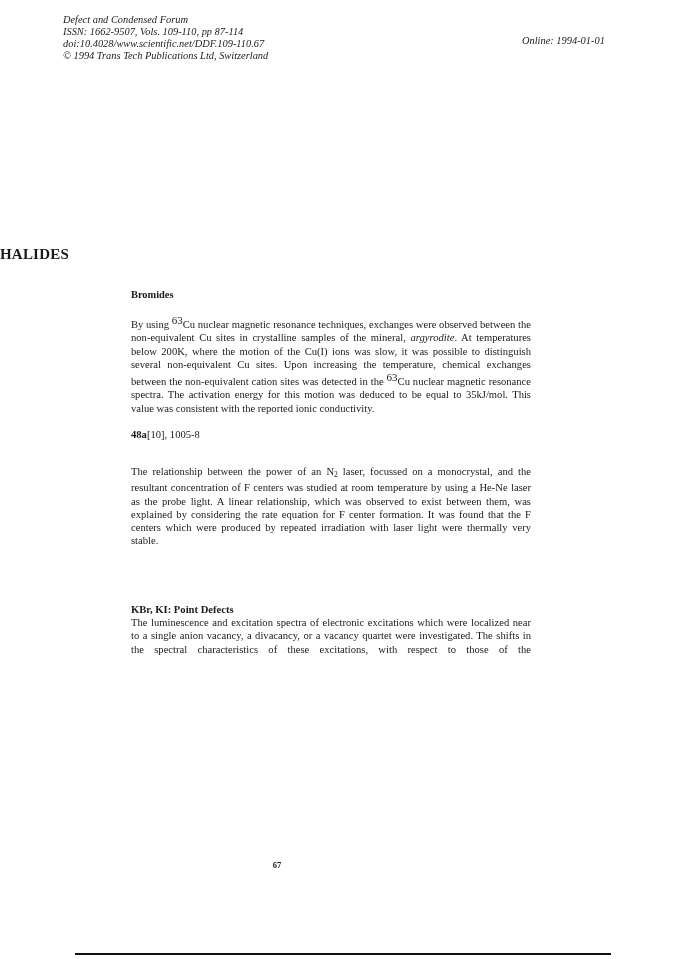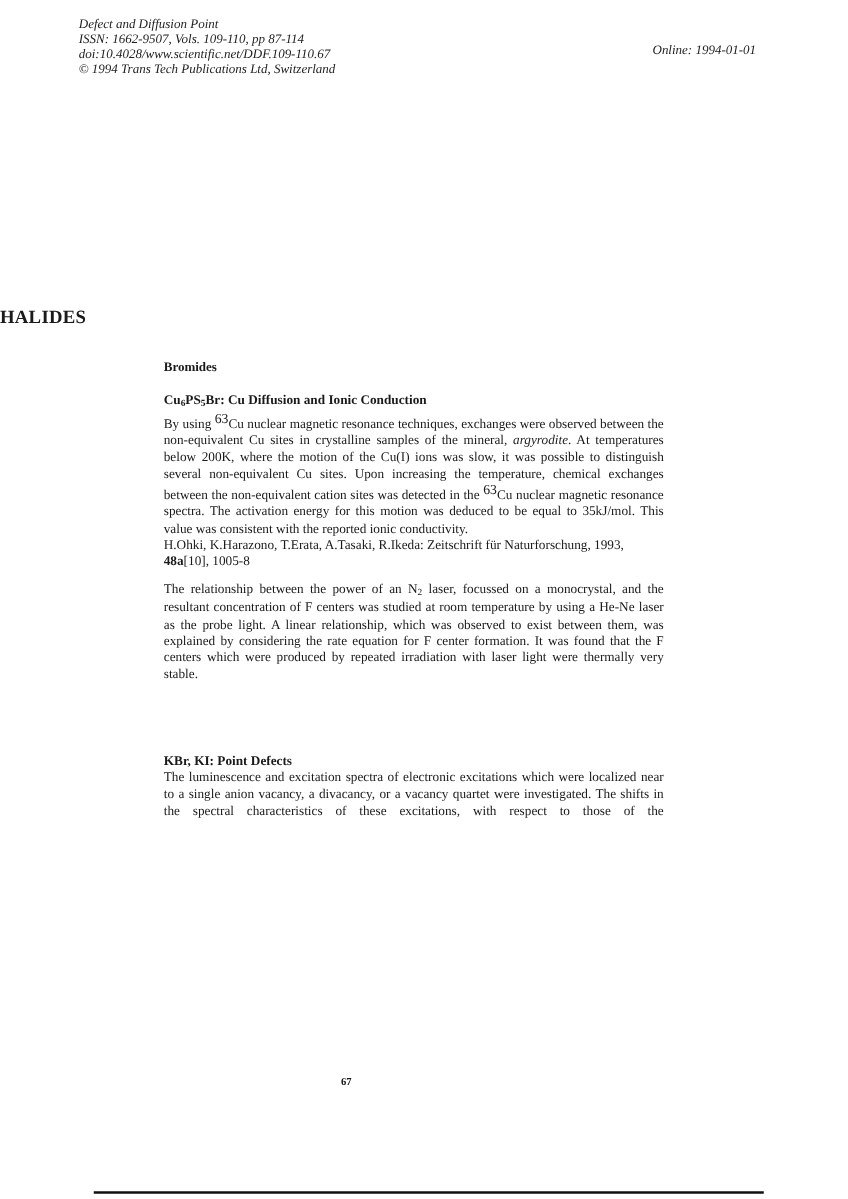--- a/index.html
+++ b/index.html
@@ -16,35 +16,34 @@
   .sub { font-size: 7.5px; vertical-align: -2px; }
   .sup { font-size: 11px; vertical-align: 4px; }
   .pageno { position: absolute; top: 860px; left: 0; width: 554px; text-align: center; font-size: 8.5px; font-weight: bold; }
   .rule { position: absolute; top: 953px; left: 75px; width: 536px; height: 2px; background: #111; }
   .lastline { text-align-last: justify; }
 </style>
 </head>
 <body>
 
 <div class="hdr">
-  <div>Defect and Diffusion Point</div>
+  <div>Defect and Condensed Forum</div>
   <div>ISSN: 1662-9507, Vols. 109-110, pp 87-114</div>
   <div>doi:10.4028/www.scientific.net/DDF.109-110.67</div>
   <div>© 1994 Trans Tech Publications Ltd, Switzerland</div>
 </div>
 <div class="online">Online: 1994-01-01</div>
 
 <div class="title">HALIDES</div>
 
 <div class="content section">Bromides</div>
 
 <div class="content entry" style="top:314px;">
-  <h3><span>Cu</span><span class="sub">6</span><span>PS</span><span class="sub">5</span><span>Br: Cu Diffusion and Ionic Conduction</span></h3>
   <p><span>By using </span><span class="sup">63</span><span>Cu nuclear magnetic resonance techniques, exchanges were observed between the non-equivalent Cu sites in crystalline samples of the mineral, </span><i>argyrodite</i><span>. At temperatures below 200K, where the motion of the Cu(I) ions was slow, it was possible to distinguish several non-equivalent Cu sites. Upon increasing the temperature, chemical exchanges between the non-equivalent cation sites was detected in the </span><span class="sup">63</span><span>Cu nuclear magnetic resonance spectra. The activation energy for this motion was deduced to be equal to 35kJ/mol. This value was consistent with the reported ionic conductivity.</span></p>
-  <p class="ref"><span>H.Ohki, K.Harazono, T.Erata, A.Tasaki, R.Ikeda: Zeitschrift für Naturforschung, 1993,</span><br><b>48a</b><span>[10], 1005-8</span></p>
+  <p class="ref"><br><b>48a</b><span>[10], 1005-8</span></p>
 </div>
 
 <div class="content entry" style="top:465px;">
   <p><span>The relationship between the power of an N</span><span class="sub">2</span><span> laser, focussed on a monocrystal, and the resultant concentration of F centers was studied at room temperature by using a He-Ne laser as the probe light. A linear relationship, which was observed to exist between them, was explained by considering the rate equation for F center formation. It was found that the F centers which were produced by repeated irradiation with laser light were thermally very stable.</span></p>
 </div>
 
 <div class="content entry" style="top:603px;">
   <h3>KBr, KI: Point Defects</h3>
   <p class="lastline">The luminescence and excitation spectra of electronic excitations which were localized near to a single anion vacancy, a divacancy, or a vacancy quartet were investigated. The shifts in the spectral characteristics of these excitations, with respect to those of the</p>
 </div>

